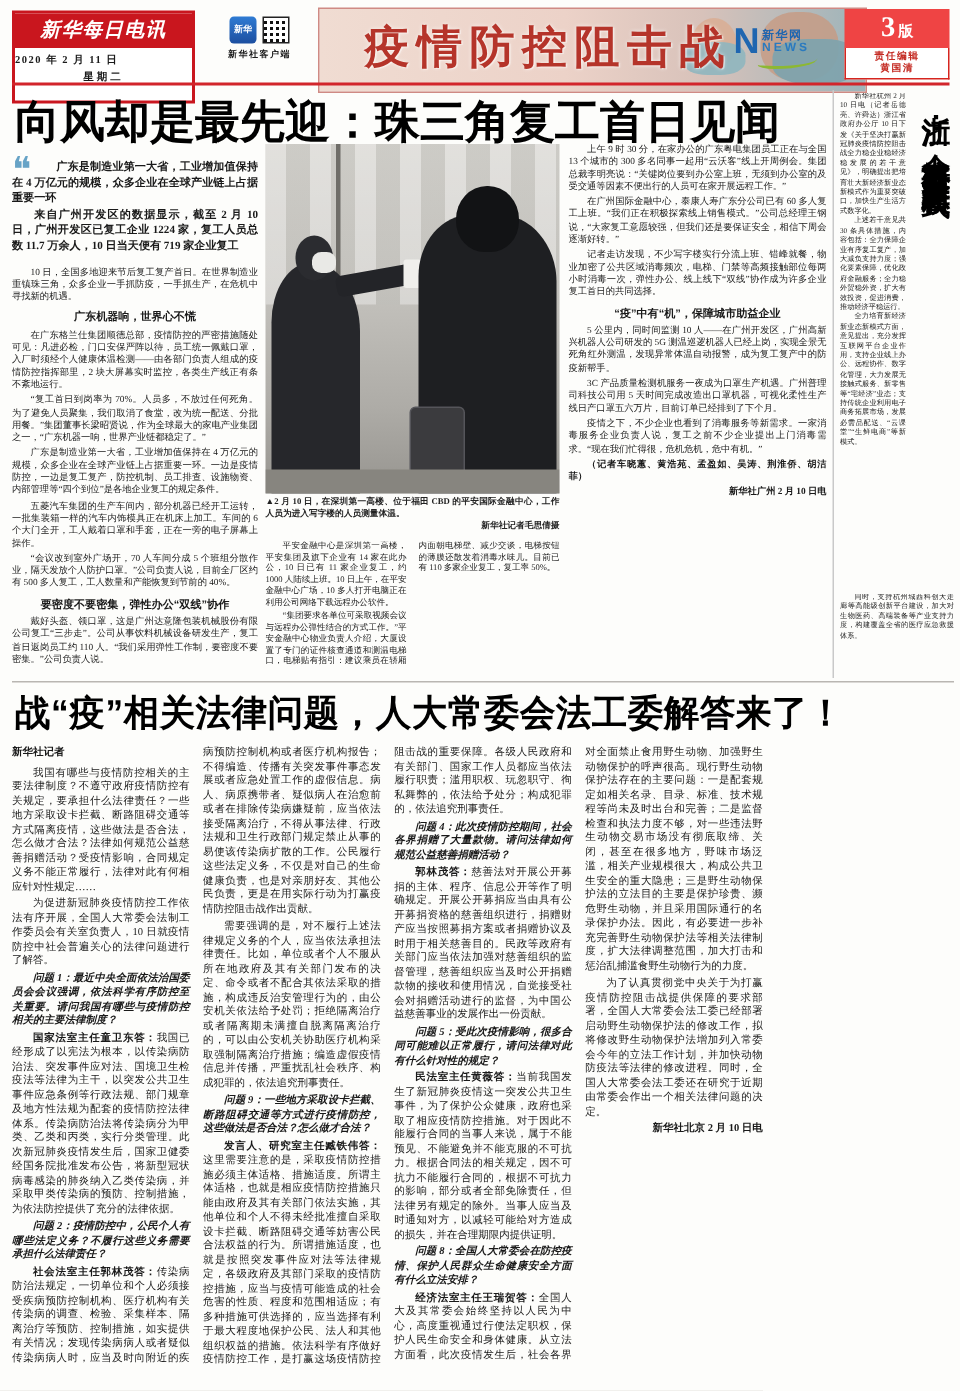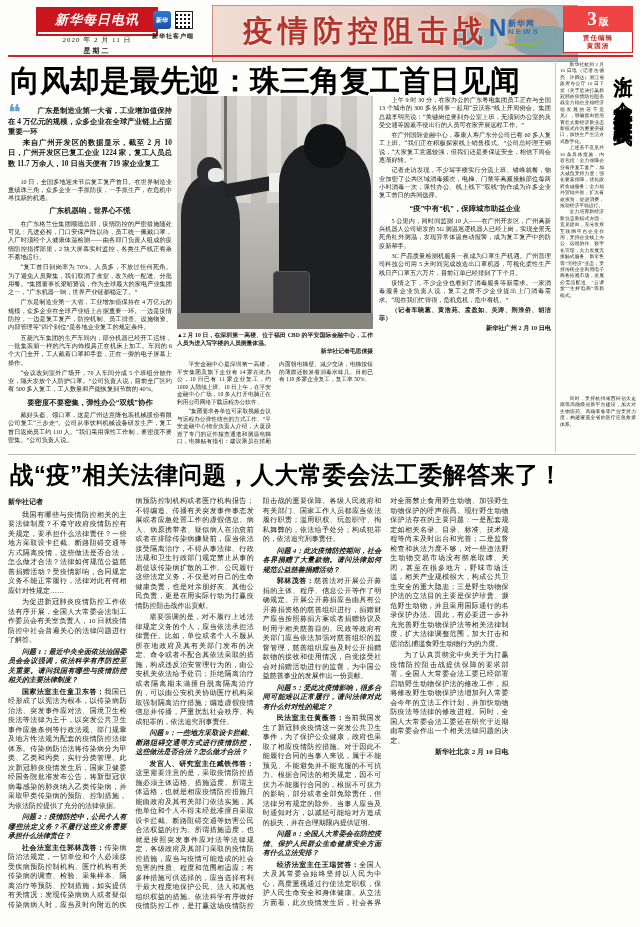--- a/index.html
+++ b/index.html
@@ -1,22 +1,22 @@
 <!DOCTYPE html>
 <html><head>
 <meta charset="utf-8">
 <style>
   html,body{margin:0;padding:0;background:#e8e6e2;}
   #page{position:relative;width:640px;height:927px;margin:0 auto;background:#fdfdfb;
         font-family:"Liberation Serif",serif;color:#1a1a1a;overflow:hidden;}
   
-  .masthead{position:absolute;left:8px;top:7px;width:122px;height:29px;border:2px solid #c9161e;background:#fff;box-sizing:border-box;margin-left:28px;}
+  .masthead{position:absolute;left:8px;top:7px;width:122px;height:62px;border:2px solid #c9161e;background:#fff;box-sizing:border-box;}
   .masthead-title{display:block;background:#c9161e;color:#fff;font-family:"Liberation Serif",serif;
         font-weight:bold;font-style:italic;font-size:13px;text-align:center;letter-spacing:1px;padding:2px 0 3px;}
-  .masthead-date{display:block;text-align:center;font-size:7px;font-weight:normal;margin-top:3px;letter-spacing:1px;}
+  .masthead-date{display:block;text-align:left;font-size:7px;font-weight:bold;margin-top:3px;letter-spacing:1px;}
   .masthead-week{display:block;text-align:center;font-size:7px;font-weight:bold;margin-top:1px;letter-spacing:2px;}
   .app-panel{position:absolute;left:140px;top:11px;width:66px;text-align:center;}
   .app-icons{display:flex;justify-content:center;gap:4px;}
   .app-icon{width:18px;height:18px;background:linear-gradient(180deg,#2f7bd3,#1d4fa0);border-radius:3px;
         color:#fff;font-size:6px;line-height:18px;text-align:center;font-weight:bold;}
   .qr-icon{width:18px;height:18px;background:
         repeating-linear-gradient(0deg,#111 0 2px,#fff 2px 4px),
         repeating-linear-gradient(90deg,#111 0 2px,#fff 2px 4px);background-blend-mode:lighten;border:1px solid #222;box-sizing:border-box;}
   .app-label{display:block;font-size:6px;font-weight:bold;margin-top:3px;letter-spacing:1px;}
   .banner{position:absolute;left:212px;top:5px;width:366px;height:57px;border:1px solid #cf8a84;box-sizing:border-box;

